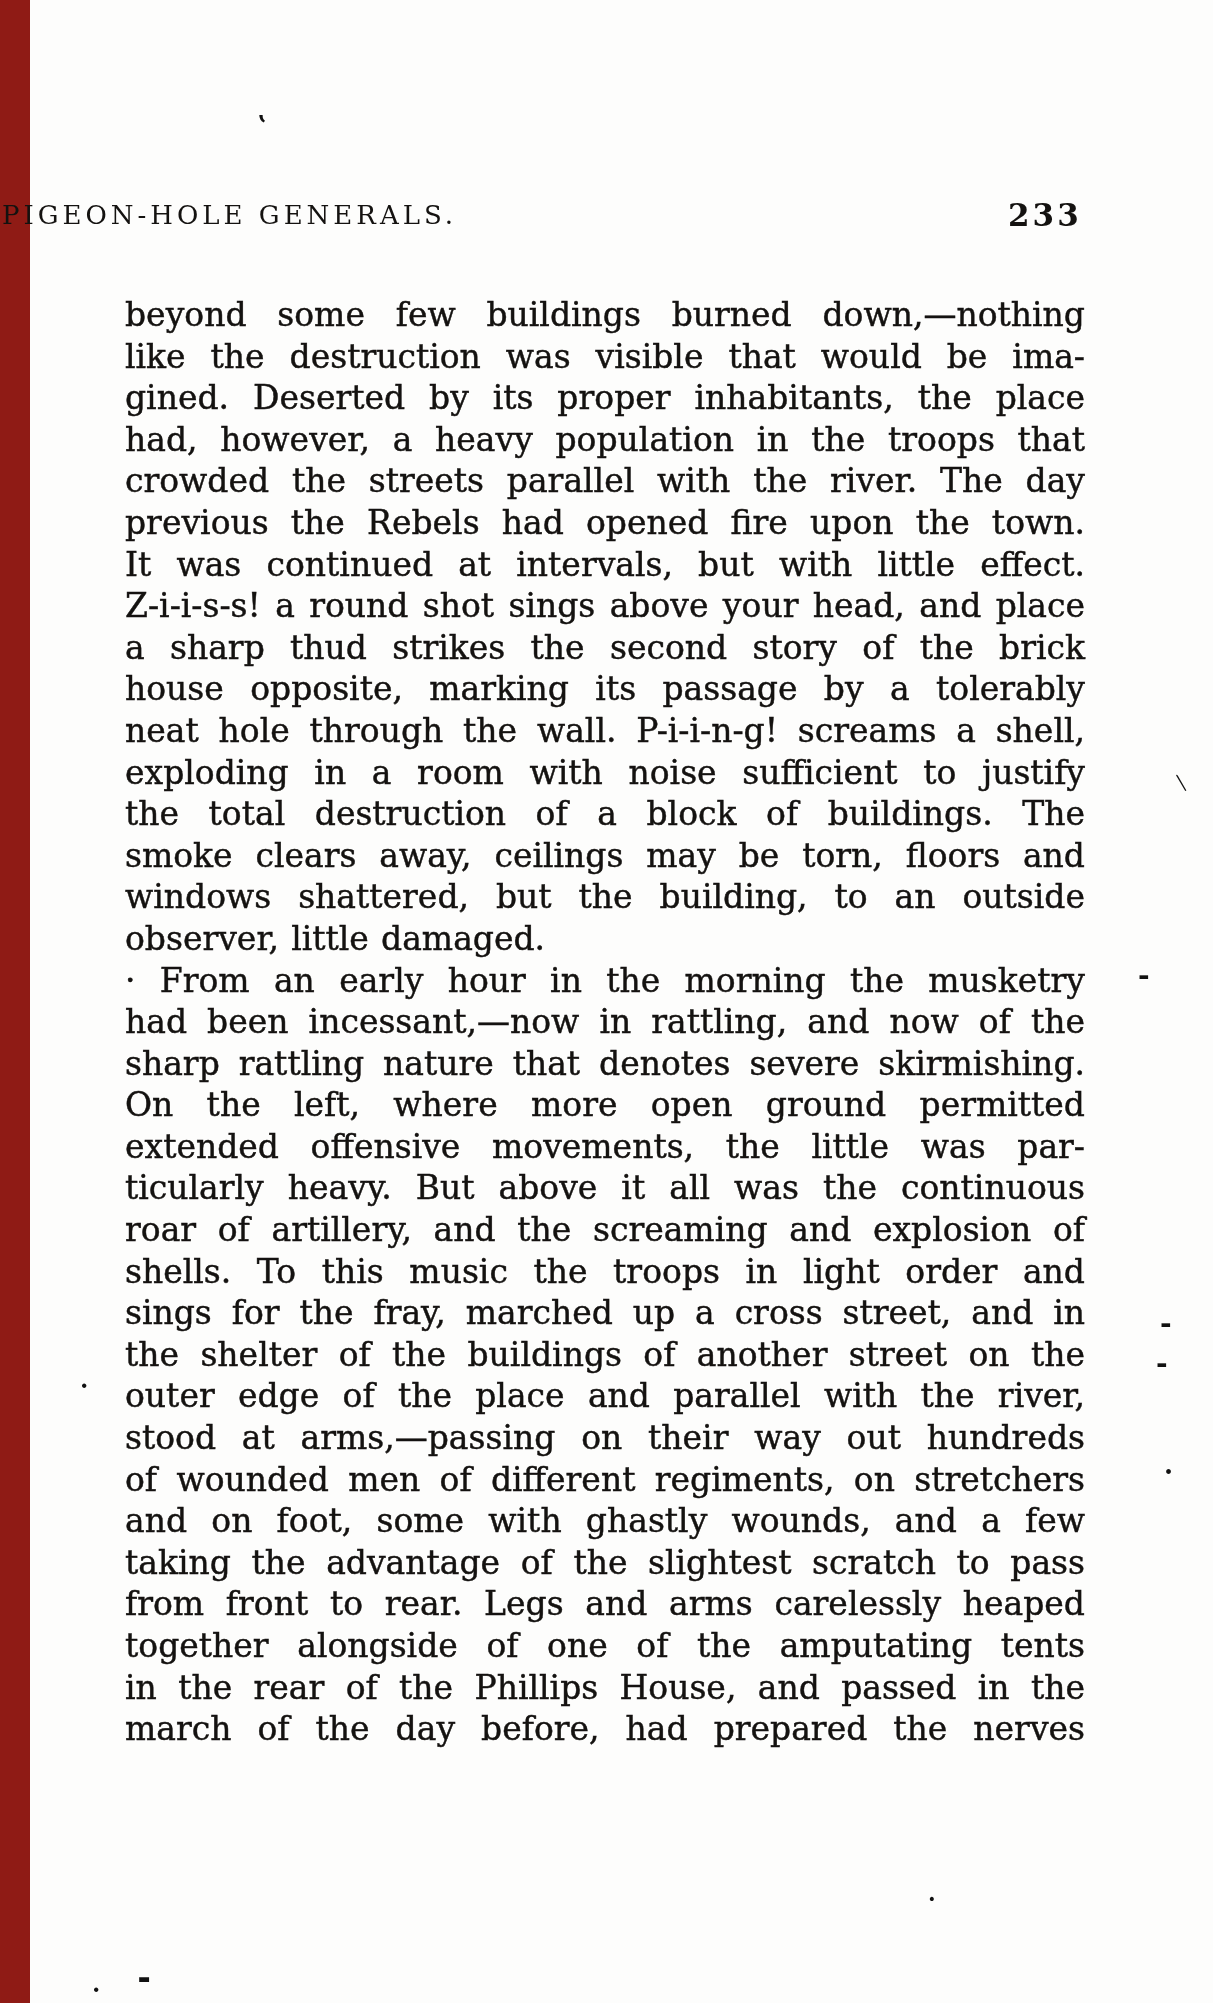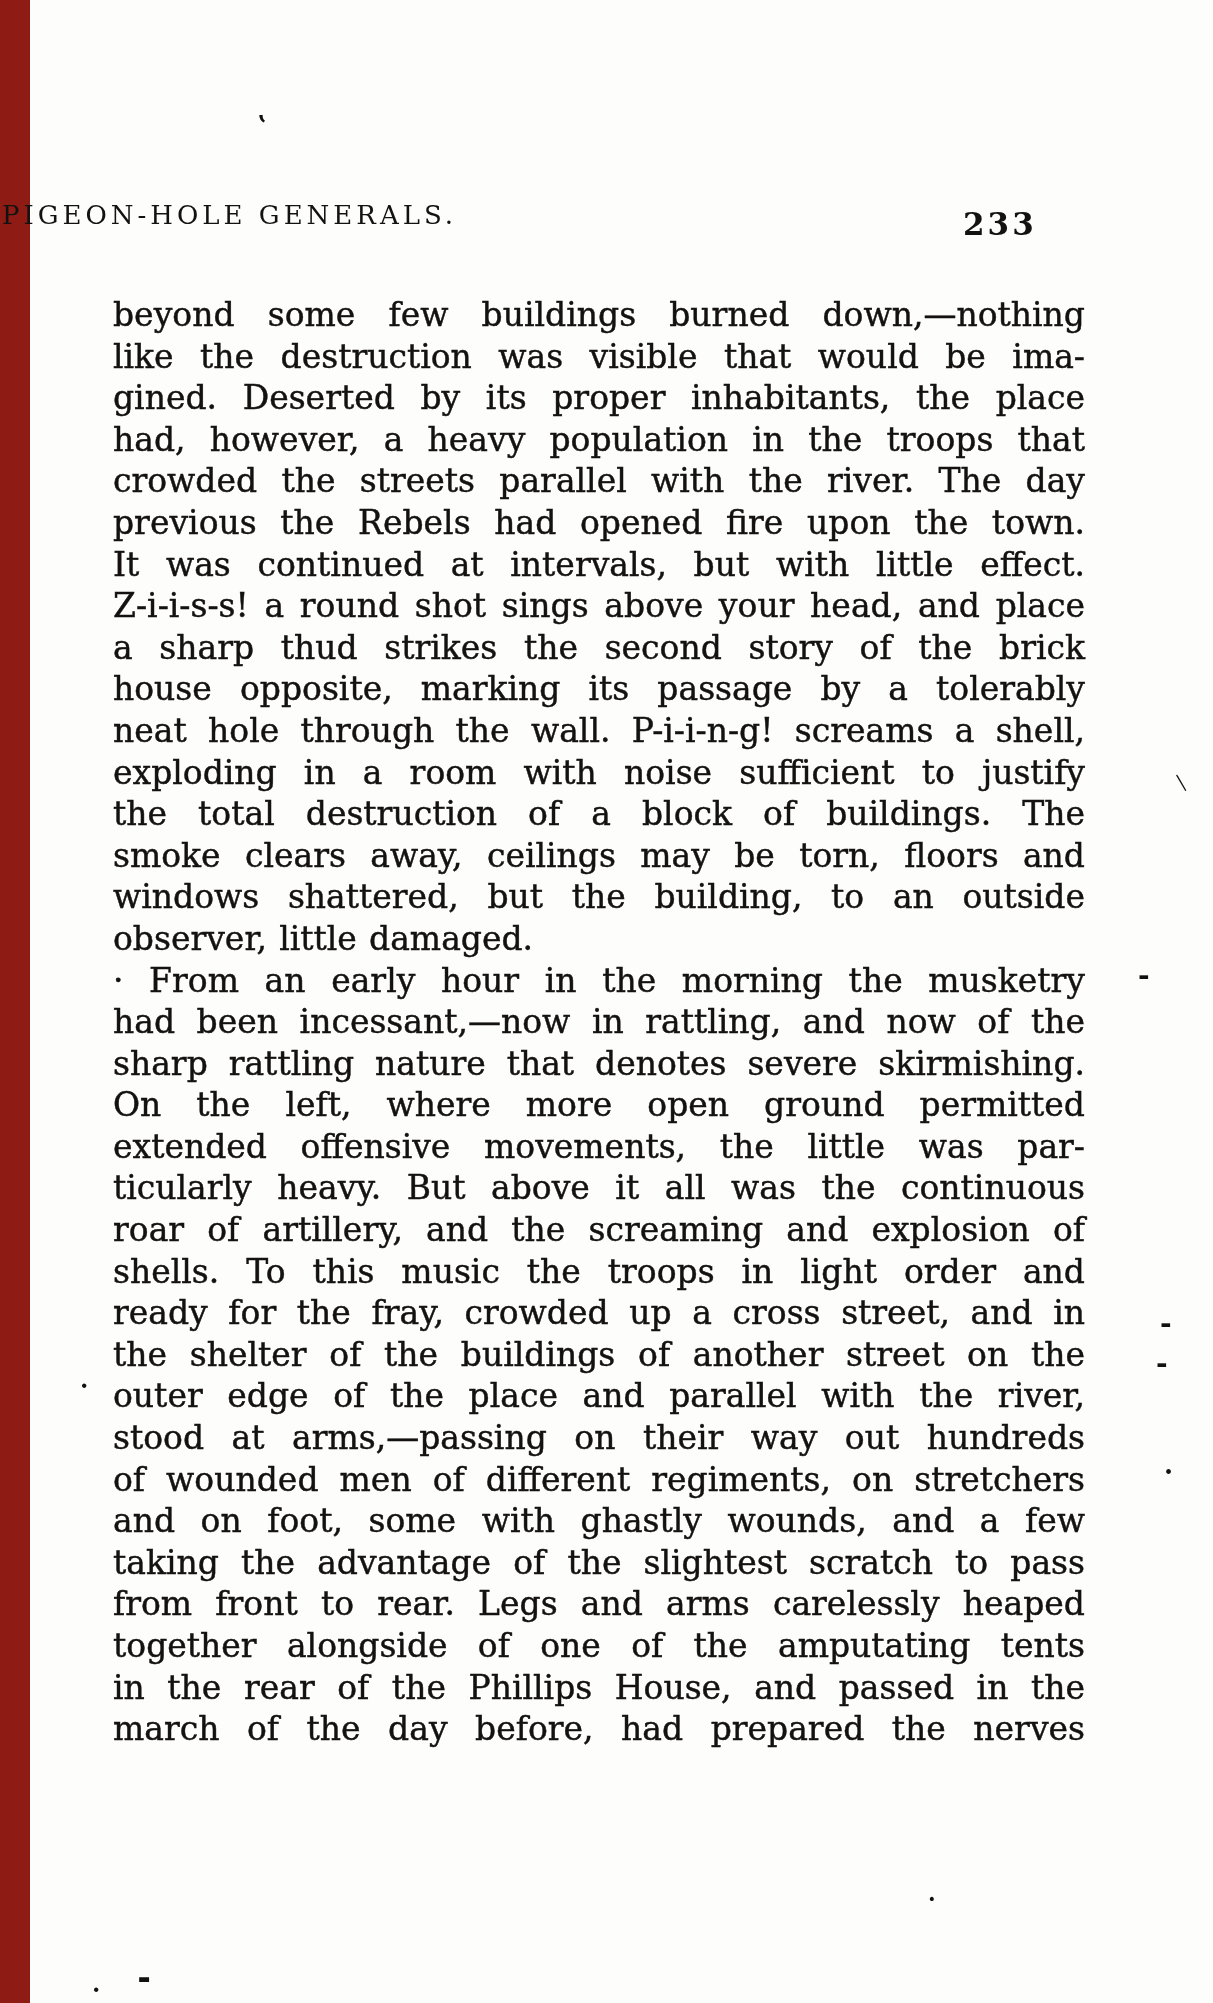--- a/index.html
+++ b/index.html
@@ -24,42 +24,42 @@
     width: 1190px;
     text-align: left;
     font-size: 26px;
     font-weight: normal;
     letter-spacing: 4px;
     white-space: nowrap;
   }
   .folio {
     position: absolute;
     top: 197px;
-    left: 963px;
+    left: 1008px;
     font-size: 31px;
     font-weight: bold;
     letter-spacing: 3px;
-    margin-top: 9px;
   }
   .textblock {
     position: absolute;
     top: 294px;
     left: 113px;
     width: 972px;
     font-size: 33px;
     line-height: 41.6px;
     -webkit-text-stroke: 0.45px #141210;
     word-spacing: 0.05em;
   }
   .tline {
     text-align: justify;
     text-align-last: justify;
     height: 41.6px;
     overflow: visible;
     white-space: normal;
+    margin-left: 12px;
   }
   .tline.no-justify {
     text-align-last: left;
   }
   .speck {
     position: absolute;
     color: #111;
     font-weight: bold;
     line-height: 1;
   }
@@ -95,21 +95,21 @@
       </div>
       <div>
         <div class="tline">· From an early hour in the morning the musketry</div>
         <div class="tline">had been incessant,—now in rattling, and now of the</div>
         <div class="tline">sharp rattling nature that denotes severe skirmishing.</div>
         <div class="tline">On the left, where more open ground permitted</div>
         <div class="tline">extended offensive movements, the little was par-</div>
         <div class="tline">ticularly heavy. But above it all was the continuous</div>
         <div class="tline">roar of artillery, and the screaming and explosion of</div>
         <div class="tline">shells. To this music the troops in light order and</div>
-        <div class="tline">ready for the fray, crowded up a cross street, and in</div>
+        <div class="tline">sings for the fray, marched up a cross street, and in</div>
         <div class="tline">the shelter of the buildings of another street on the</div>
         <div class="tline">outer edge of the place and parallel with the river,</div>
         <div class="tline">stood at arms,—passing on their way out hundreds</div>
         <div class="tline">of wounded men of different regiments, on stretchers</div>
         <div class="tline">and on foot, some with ghastly wounds, and a few</div>
         <div class="tline">taking the advantage of the slightest scratch to pass</div>
         <div class="tline">from front to rear. Legs and arms carelessly heaped</div>
         <div class="tline">together alongside of one of the amputating tents</div>
         <div class="tline">in the rear of the Phillips House, and passed in the</div>
         <div class="tline">march of the day before, had prepared the nerves</div>

